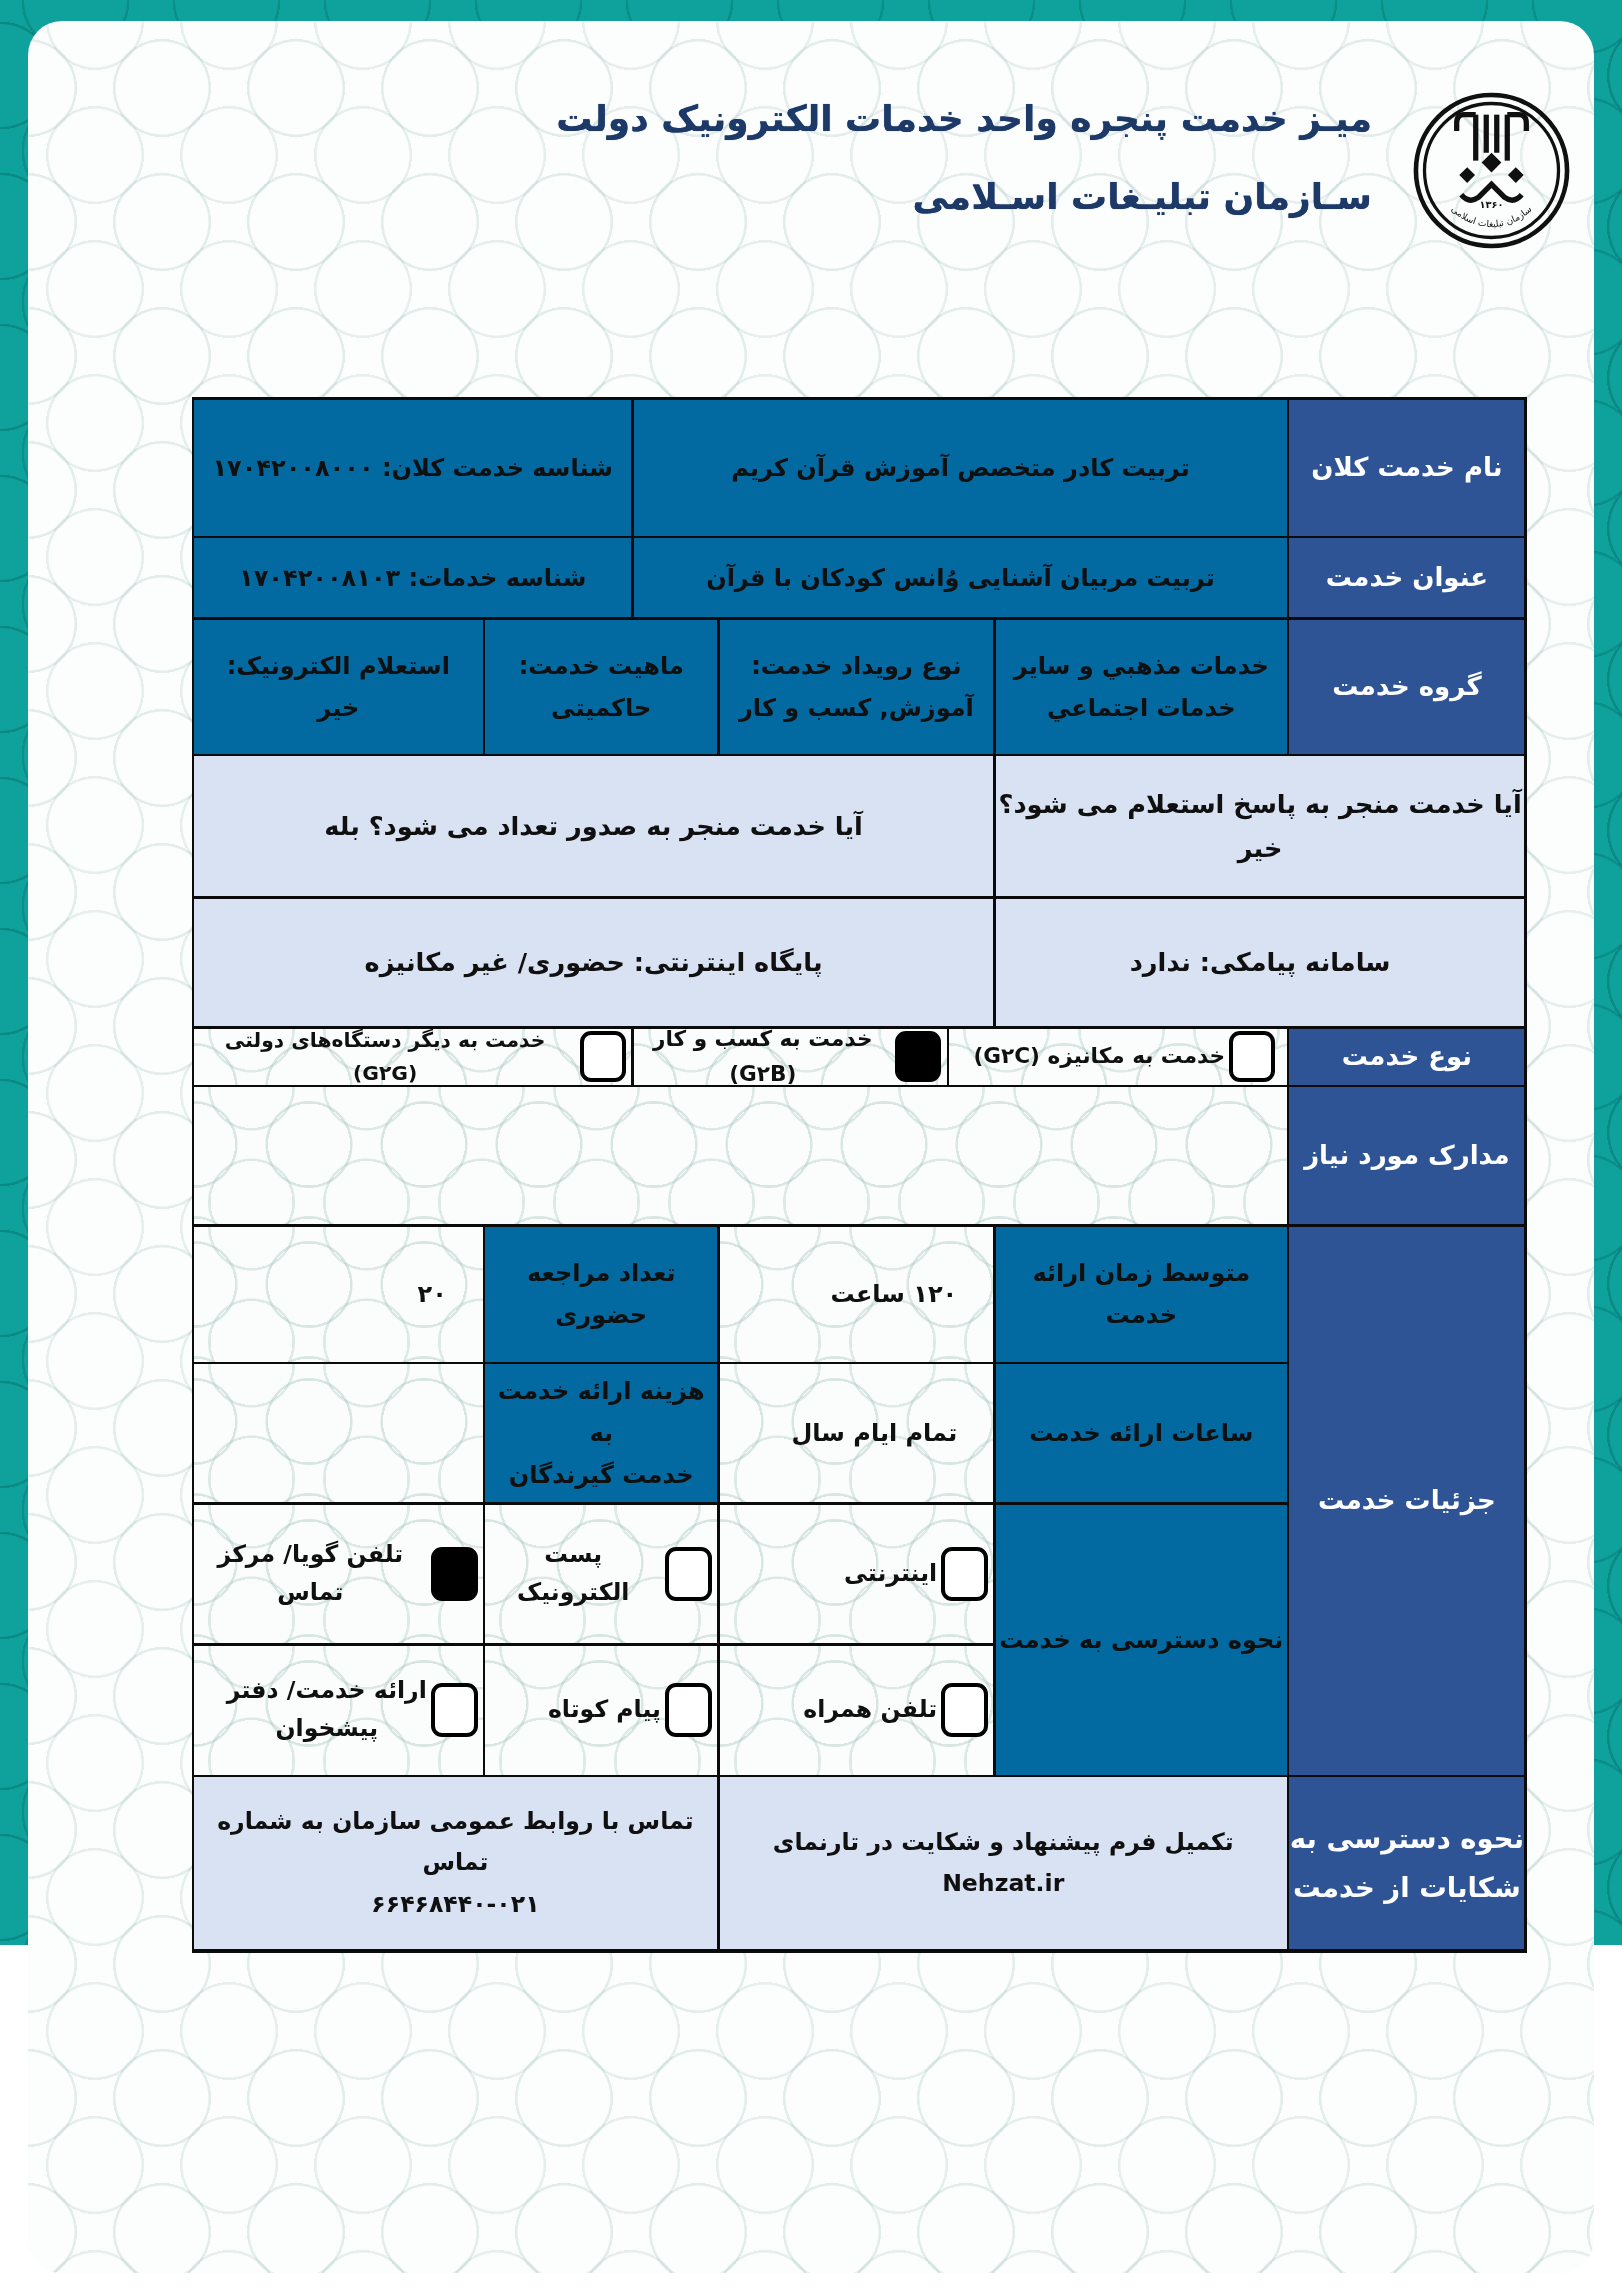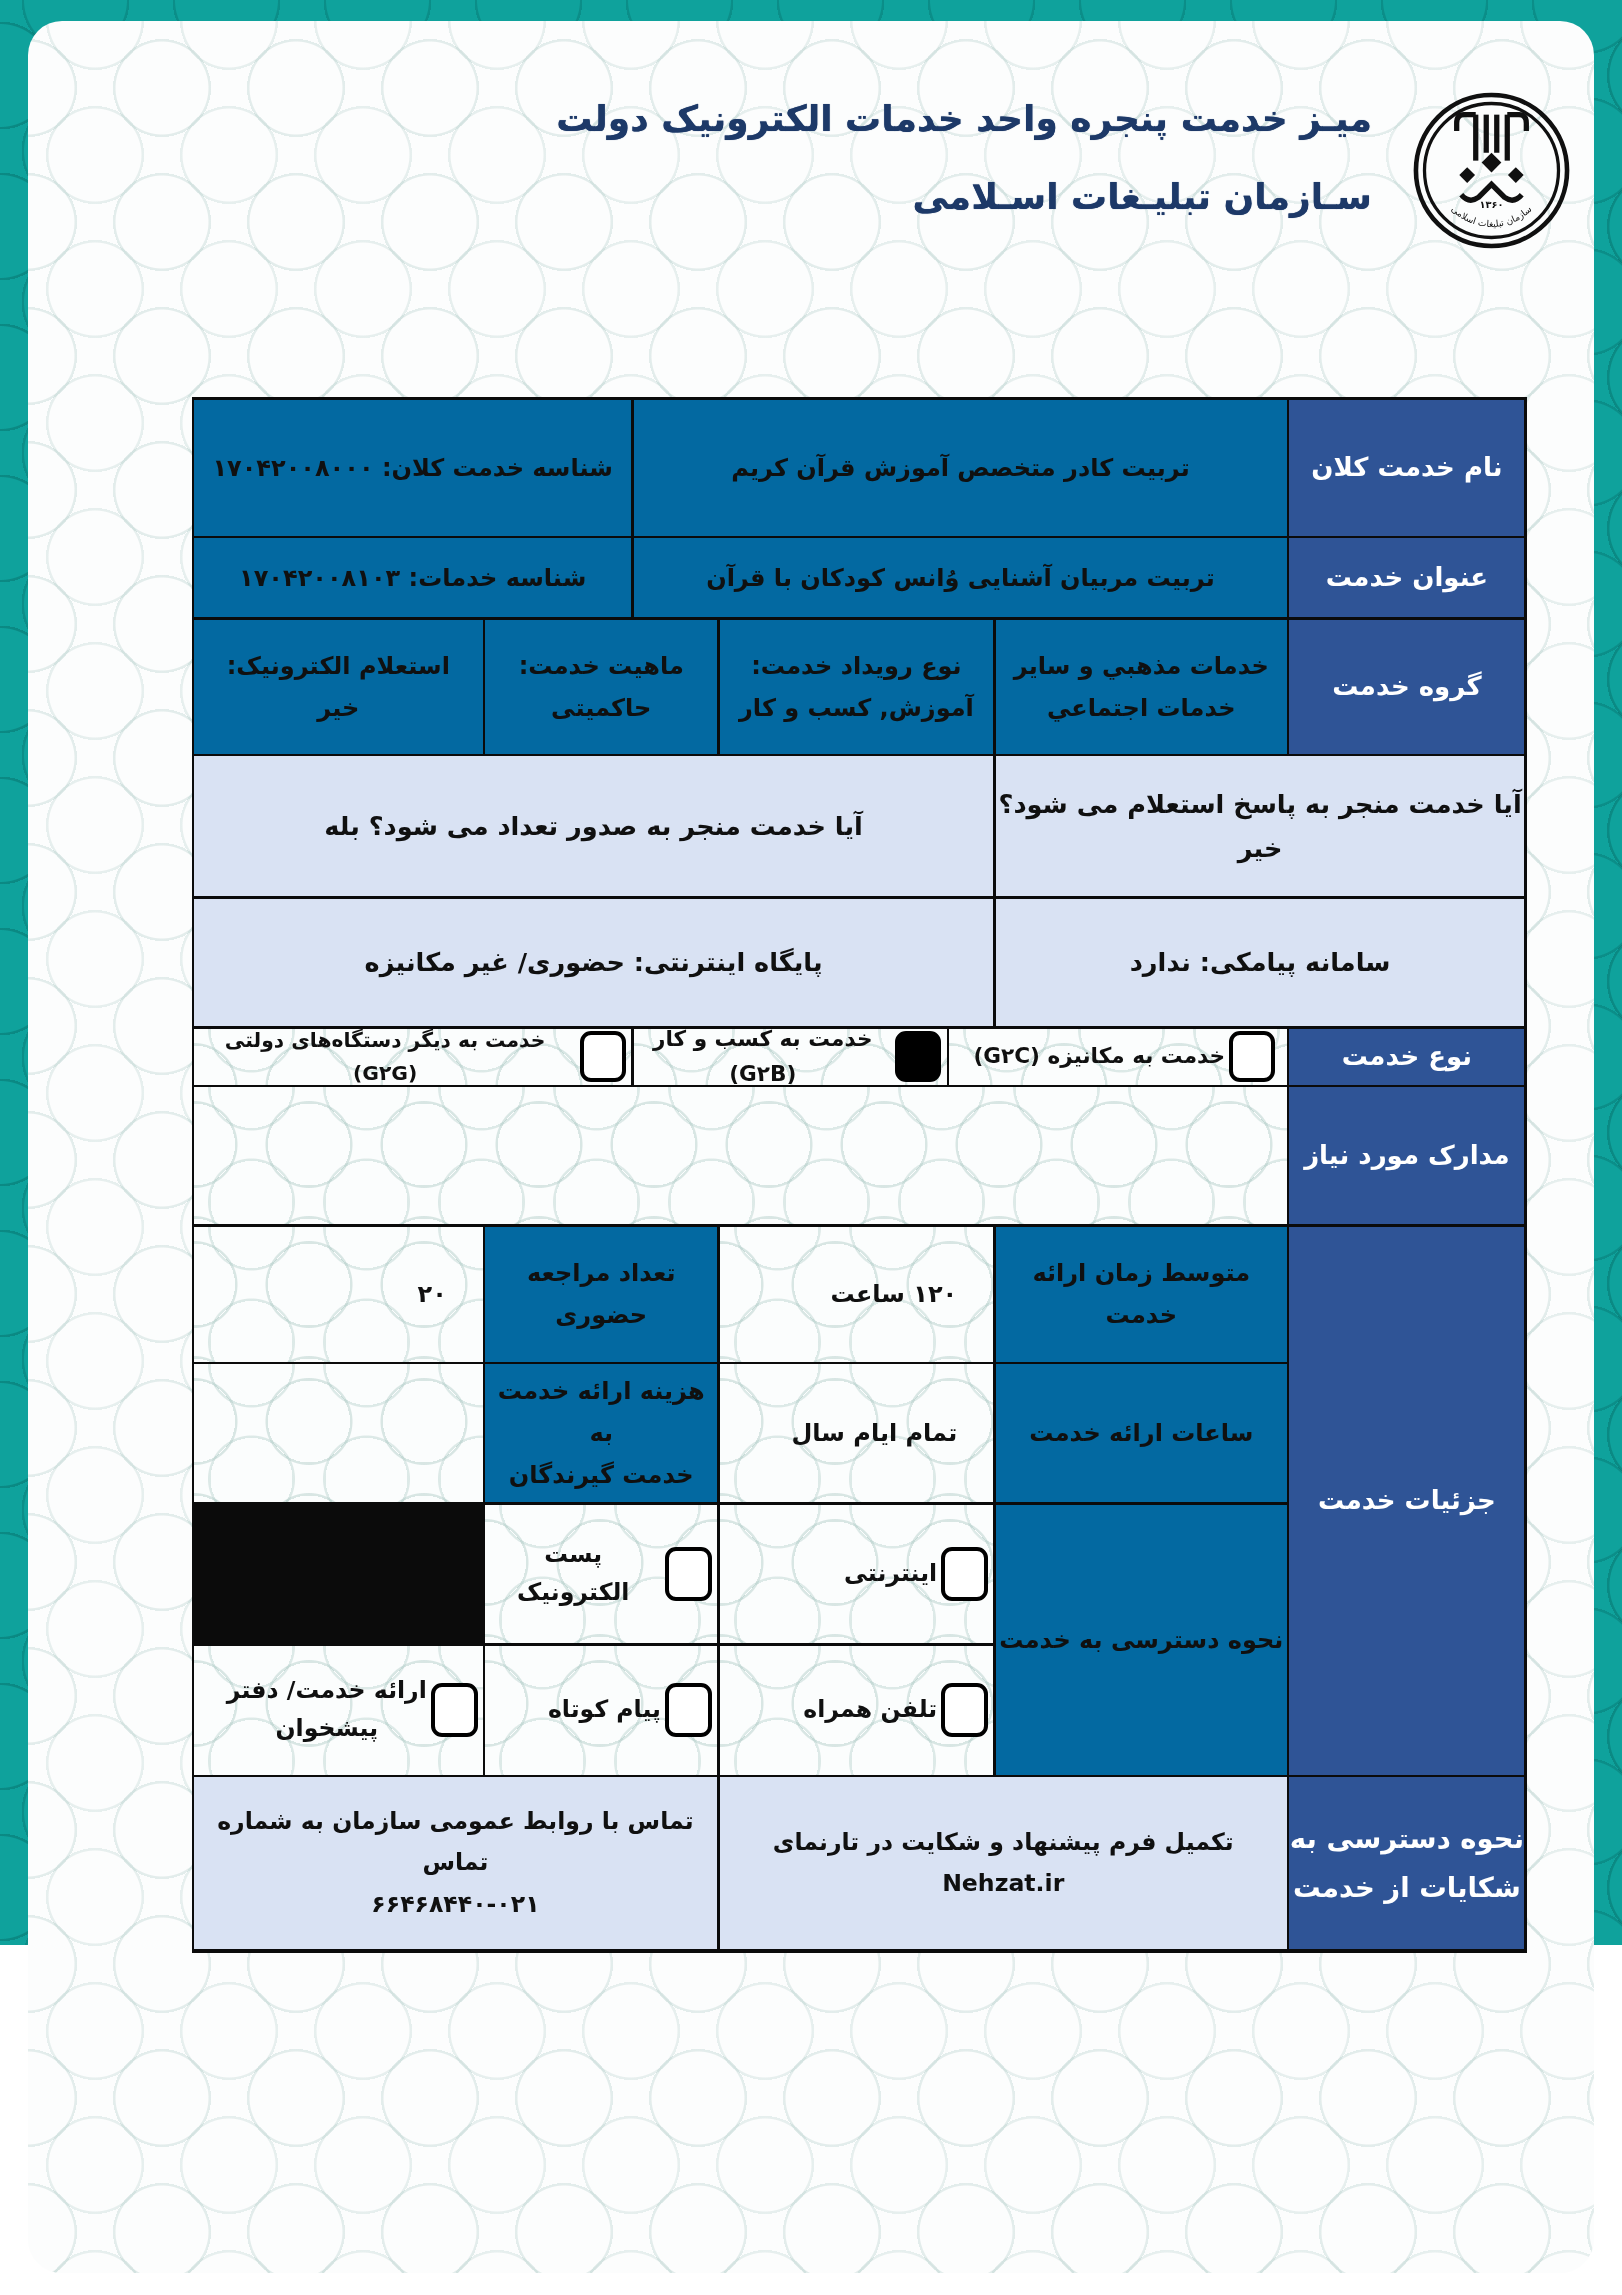--- a/index.html
+++ b/index.html
@@ -141,20 +141,24 @@
     <div class="cell b1" style="grid-area:10/2/12/3">نحوه دسترسی به خدمت</div>
 
     <div class="cell wt cbcell big" style="grid-area:10/3/11/5">
       <div class="cb"></div>
       <span>اینترنتی</span>
     </div>
     <div class="cell wt cbcell big" style="grid-area:10/5/11/7">
       <div class="cb"></div>
       <span>پست الکترونیک</span>
     </div>
+    <div class="cell wt cbcell big" style="grid-area:10/7/11/8">
+      <div class="cb checked"></div>
+      <span>تلفن گویا/ مرکز تماس</span>
+    </div>
 
     <div class="cell wt cbcell big" style="grid-area:11/3/12/5">
       <div class="cb"></div>
       <span>تلفن همراه</span>
     </div>
     <div class="cell wt cbcell big" style="grid-area:11/5/12/7">
       <div class="cb"></div>
       <span>پیام کوتاه</span>
     </div>
     <div class="cell wt cbcell big" style="grid-area:11/7/12/8">

